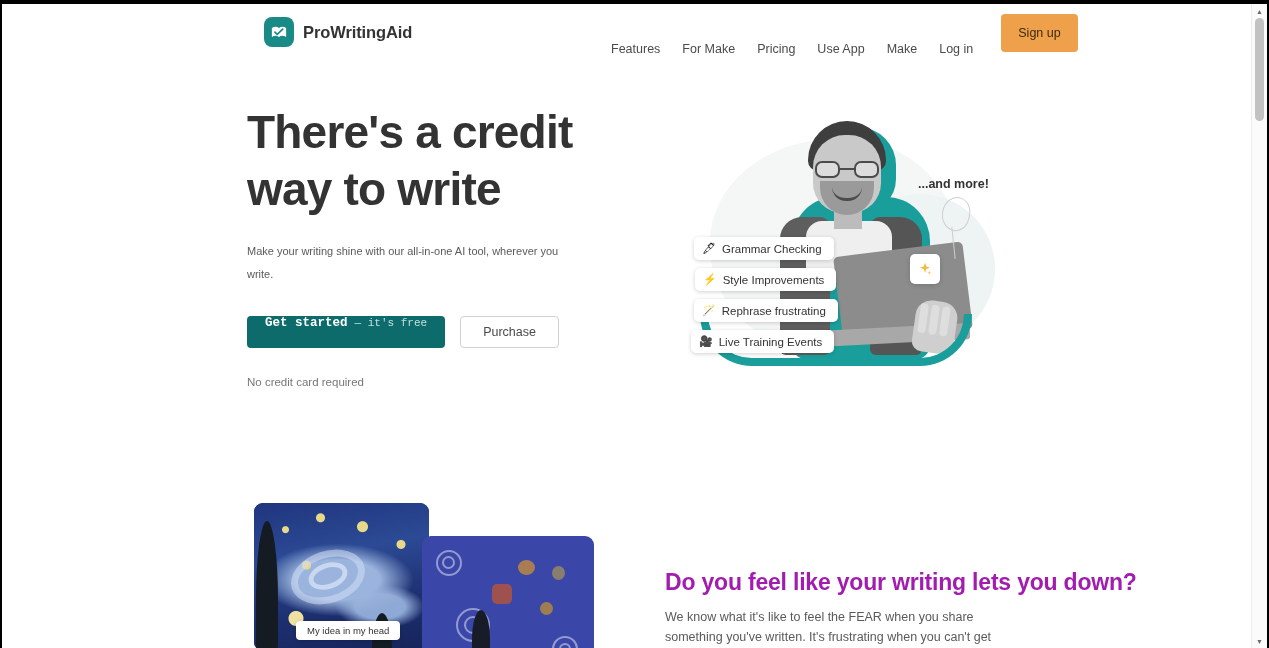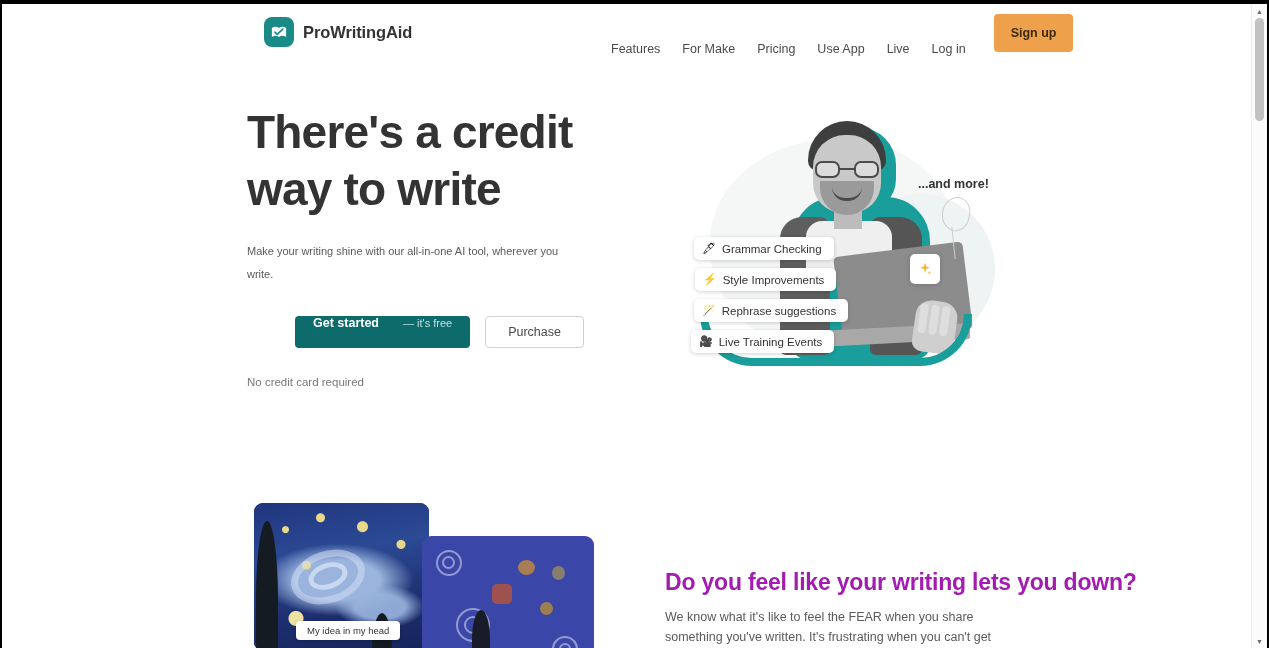--- a/index.html
+++ b/index.html
@@ -107,21 +107,21 @@
     white-space: nowrap;
     cursor: pointer;
     text-decoration: none;
     margin-top: 33px;
   }
   #signup-button {
     margin-left: 17px;
     background: #efa04a;
     color: #3b2a12;
     font-size: 12.5px;
-    font-weight: bold;
+    font-weight: normal;
     border: none;
     border-radius: 4px;
     padding: 12px 17px;
     cursor: pointer;
     font-family: "Liberation Sans", sans-serif;
     white-space: nowrap;
   }
 
   
   #hero-copy {
@@ -151,24 +151,23 @@
     gap: 15px;
   }
   #get-started-button {
     background: #0d6b6b;
     border: none;
     border-radius: 4px;
     padding: 0 18px;
     height: 32px;
     display: flex;
     align-items: baseline;
-    gap: 24px;
+    gap: 7px;
     cursor: pointer;
-    font-family: Liberation Sans, sans-serif;
-    margin-left: 48px;
+    font-family: Liberation Mono, monospace;
   }
   #get-started-label {
     color: #ffffff;
     font-size: 12.5px;
     font-weight: bold;
     white-space: nowrap;
   }
   #get-started-sub {
     color: #bfe0de;
     font-size: 11px;
@@ -538,21 +537,21 @@
           </svg>
         </span>
         <span id="brand-name">ProWritingAid</span>
       </div>
 
       <nav id="nav">
         <span class="nav-link">Features</span>
         <span class="nav-link">For Make</span>
         <span class="nav-link">Pricing</span>
         <span class="nav-link">Use App</span>
-        <span class="nav-link">Live</span>
+        <span class="nav-link">Make</span>
         <span class="nav-link">Log in</span>
         <button id="signup-button">Sign up</button>
       </nav>
 
     </div>
 
     <div id="hero-copy">
       <h1 id="hero-title">
         <span>There's a credit</span><br>
         <span>way to write</span>
@@ -607,21 +606,21 @@
       <div class="feature-chip" id="chip-0">
         <span class="chip-icon">🖋</span>
         <span class="chip-label">Grammar Checking</span>
       </div>
       <div class="feature-chip" id="chip-1">
         <span class="chip-icon">⚡</span>
         <span class="chip-label">Style Improvements</span>
       </div>
       <div class="feature-chip" id="chip-2">
         <span class="chip-icon">🪄</span>
-        <span class="chip-label">Rephrase suggestions</span>
+        <span class="chip-label">Rephrase frustrating</span>
       </div>
       <div class="feature-chip" id="chip-3">
         <span class="chip-icon">🎥</span>
         <span class="chip-label">Live Training Events</span>
       </div>
 
       <div id="and-more">...and more!</div>
       <div id="balloon-loop"></div>
       <div id="balloon-tail"></div>
       <div id="sparkle-card">

